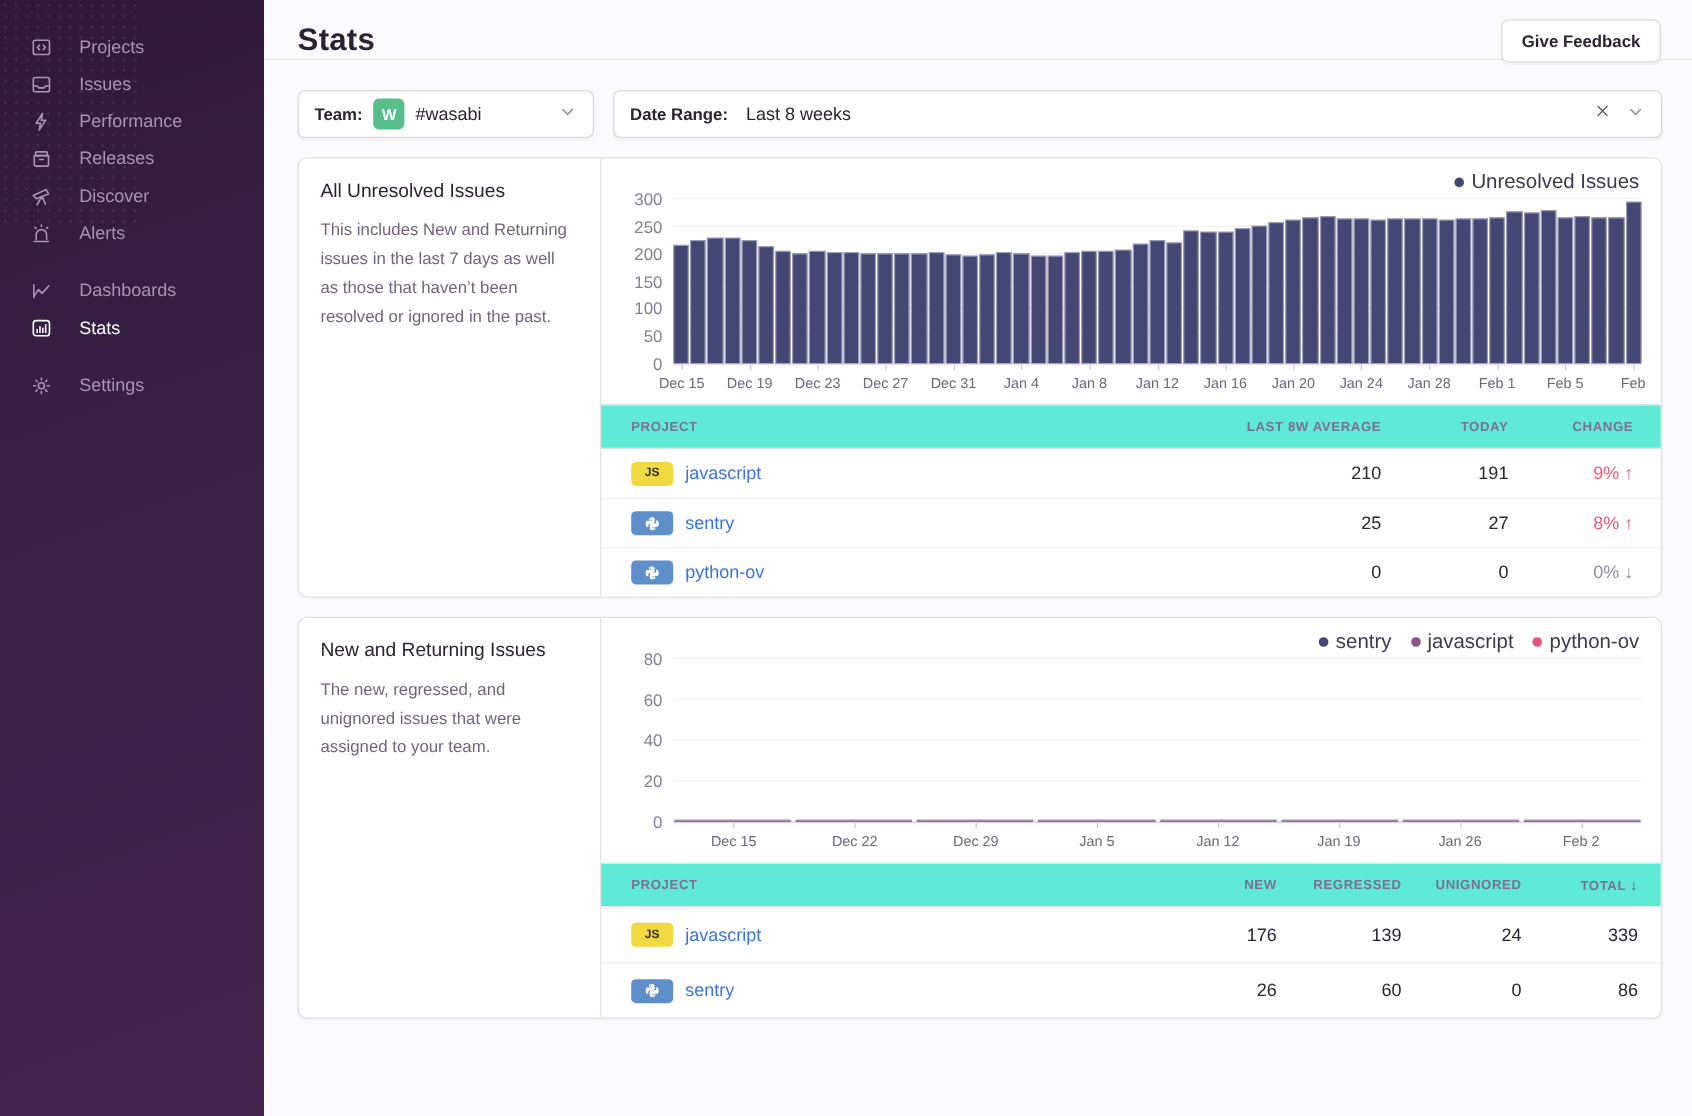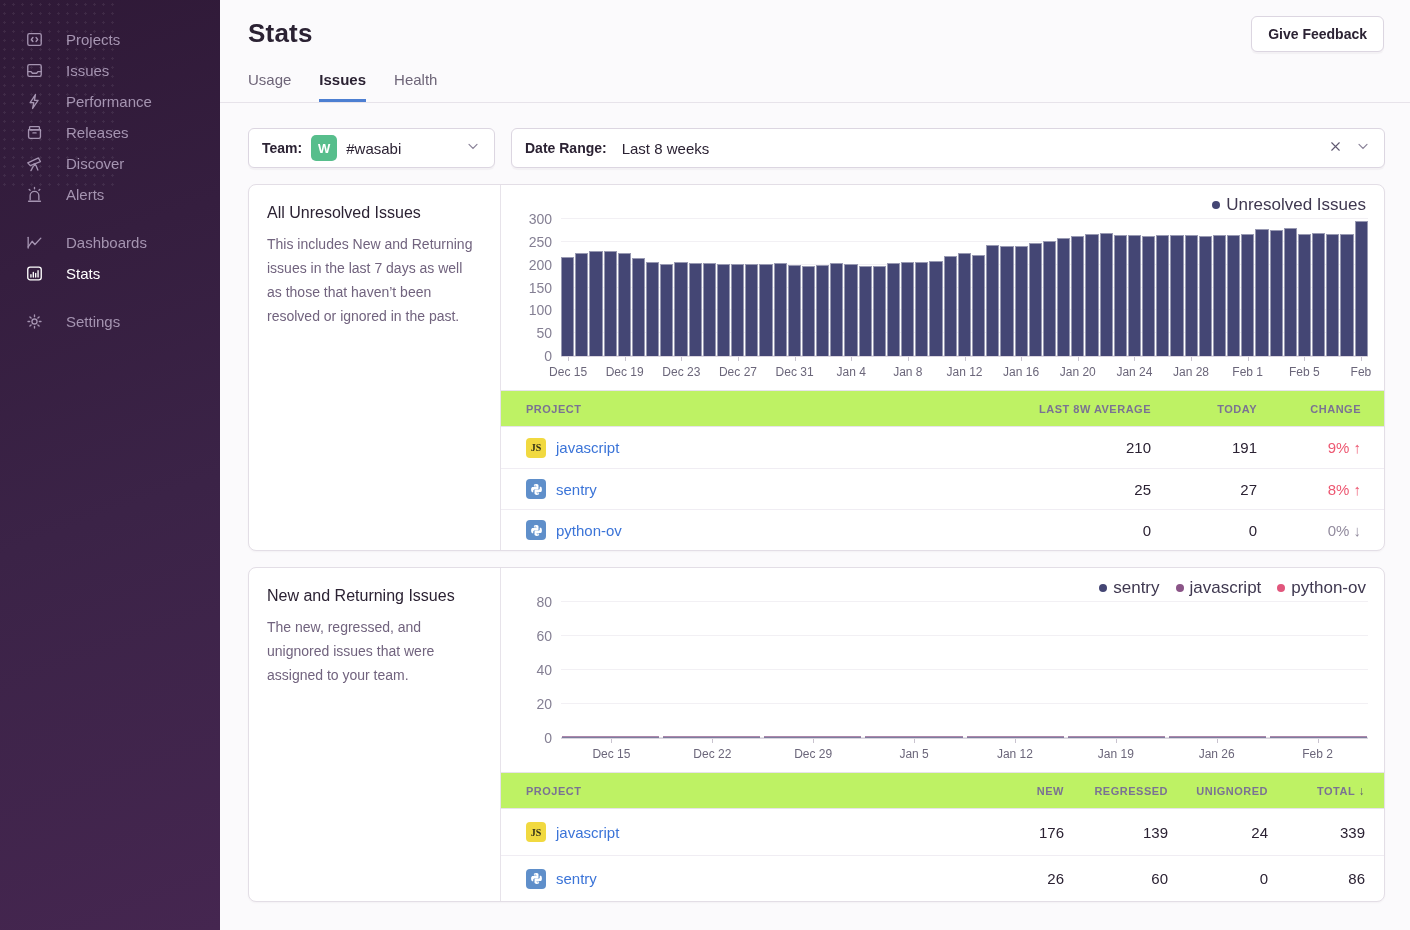--- a/index.html
+++ b/index.html
@@ -77,34 +77,34 @@
   .chart--c2 .bars { gap:4px; padding:0 1px; }
   .bar { flex:1; border:1px solid rgba(255,255,255,0.45); border-bottom:none; }
   .stack { flex:1; display:flex; flex-direction:column; justify-content:flex-end; }
   .seg { border:1px solid rgba(255,255,255,0.3); border-bottom:none; }
   .xaxis { position:relative; height:28px; border-top:1px solid #dad5df; }
   .xlabel { position:absolute; top:8px; transform:translateX(-50%); font-size:12px; color:#6b667a; white-space:nowrap; }
   .xtick { position:absolute; top:0; width:1px; height:4px; background:#c9c3cf; }
 
   
   .table { margin-top:6px; }
-  .thead { display:grid; align-items:center; height:37px; background:#bef264;
+  .thead { display:grid; align-items:center; height:37px; background:#5eead4;
     border-top:1px solid #e7e3ea; border-bottom:1px solid #e7e3ea;
     font-size:11px; font-weight:bold; letter-spacing:0.5px; color:#7a7293; }
   .trow { display:grid; align-items:center; font-size:15px; color:#2b2233; }
   .trow + .trow { border-top:1px solid #f0edf3; }
   .t1 .trow { height:41px; }
   .t2 .trow { height:46px; }
   .t1grid { grid-template-columns:1fr 190px 106px 104px; padding:0 23px 0 25px; }
   .t2grid { grid-template-columns:1fr 110px 104px 100px 97px; padding:0 19px 0 25px; }
   .th, .td { text-align:right; }
   .th.left, .td.left { text-align:left; }
   .td.project { display:flex; align-items:center; gap:10px; }
   .proj-link { color:#3b74d8; text-decoration:none; cursor:pointer; }
-  .pbadge { width:20px; height:20px; border-radius:4px; display:flex; align-items:center; justify-content:center; flex-shrink:0;font-family:Liberation Serif, serif; }
+  .pbadge { width:35px; height:20px; border-radius:4px; display:flex; align-items:center; justify-content:center; flex-shrink:0; }
   .pbadge.js { background:#f1d940; color:#323018; font-size:10px; font-weight:800; }
   .pbadge.py { background:#5f8fca; }
   .change.up { color:#ed5872; }
   .change.down { color:#928b9e; }
   .sort-arrow { font-size:12px; color:#5f5870; }
 </style>
 </head>
 <body>
 
 <div class="app">
@@ -201,25 +201,20 @@
           </span>
         <span>Settings</span>
       </div>
     </div>
   </div>
 
   <div class="main">
     <div class="header">
       <div class="page-title">Stats</div>
       <button class="feedback-btn">Give Feedback</button>
-      <div class="tabs">
-        <div class="tab">Usage</div>
-        <div class="tab active">Issues</div>
-        <div class="tab">Health</div>
-      </div>
     </div>
 
     <div class="content">
 
       <div class="filterbar">
         <div class="select team-select">
           <span class="select-label">Team:</span>
           <span class="team-avatar">W</span>
           <span class="select-value">#wasabi</span>
           <span class="sel-icons">

